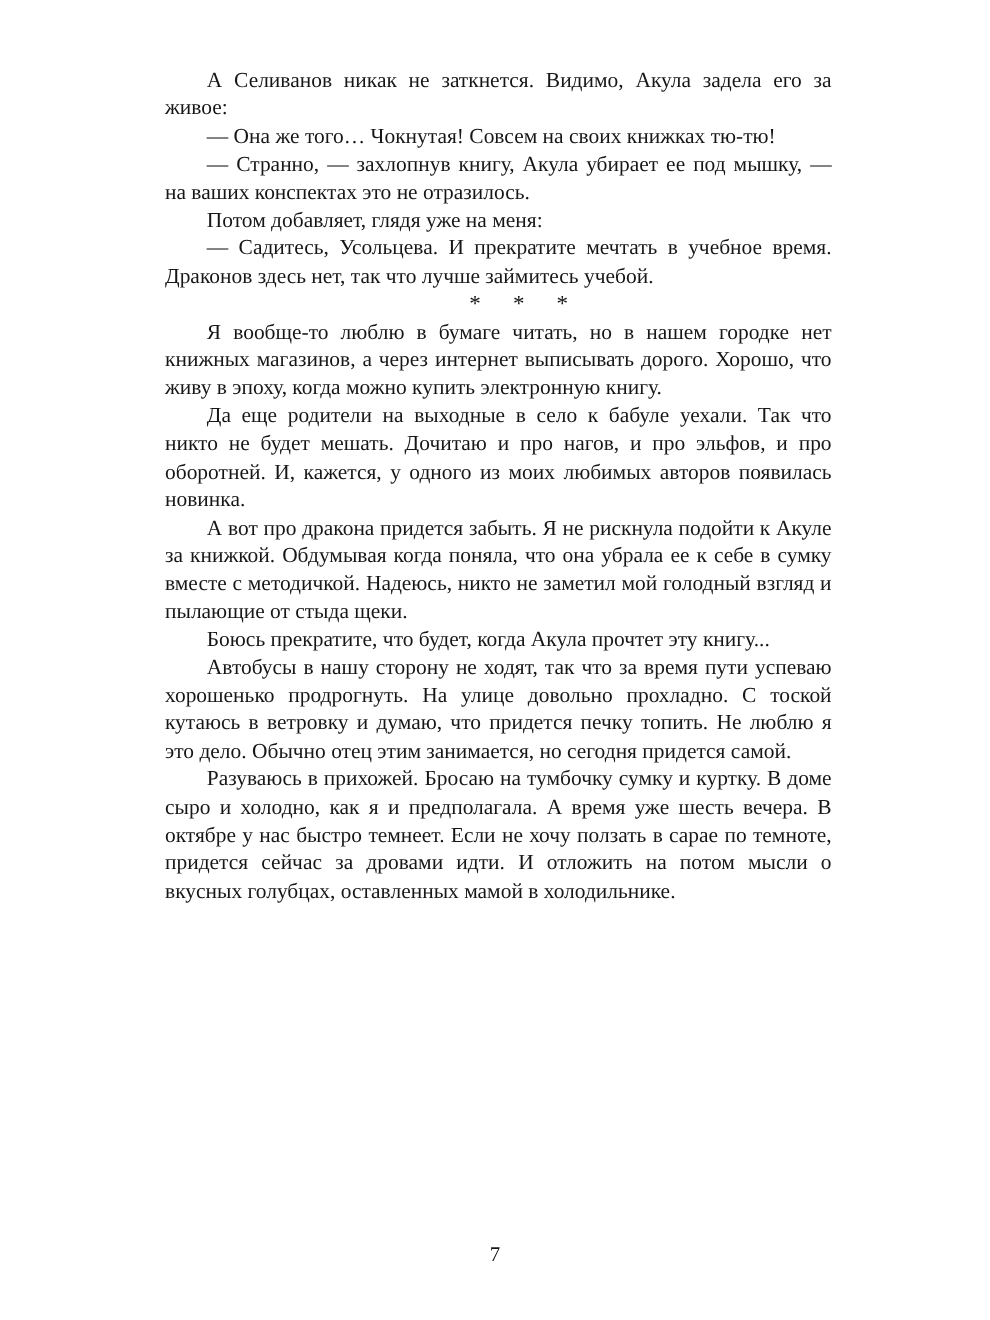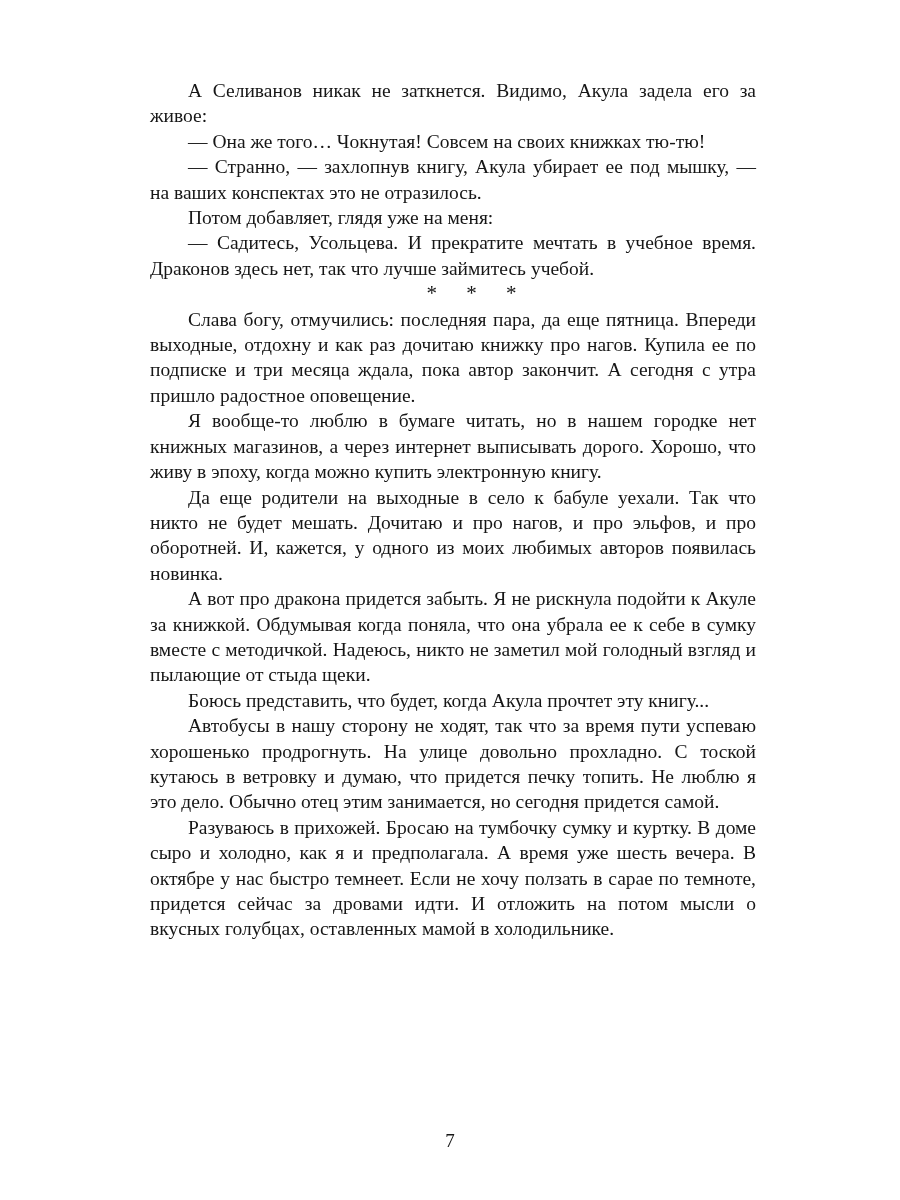--- a/index.html
+++ b/index.html
@@ -10,21 +10,21 @@
     width: 900px;
     height: 1200px;
     background: #ffffff;
     position: relative;
     font-family: "Liberation Serif", "DejaVu Serif", serif;
     color: #161616;
     overflow: hidden;
   }
   .text-block {
     position: absolute;
-    top: 78px;
+    top: 61px;
     left: 150px;
     width: 606px;
     font-size: 19.5px;
     line-height: 25.4px;
     text-align: justify;
   }
   .text-block p {
     margin: 0;
     text-indent: 38px;
   }
@@ -50,22 +50,21 @@
 
 <div class="text-block">
   <p>А Селиванов никак не заткнется. Видимо, Акула задела его за живое:</p>
   <p>— Она же того… Чокнутая! Совсем на своих книжках тю-тю!</p>
   <p>— Странно, — захлопнув книгу, Акула убирает ее под мышку, — на ваших конспектах это не отразилось.</p>
   <p>Потом добавляет, глядя уже на меня:</p>
   <p>— Садитесь, Усольцева. И прекратите мечтать в учебное время. Драконов здесь нет, так что лучше займитесь учебой.</p>
 
   <p class="scene-separator">* * *</p>
 
-  <p>Слава богу, отмучились: последняя пара, да еще пятница. Впереди выходные, отдохну и как раз дочитаю книжку про нагов. Купила ее по подписке и три месяца ждала, пока автор закончит. А сегодня с утра пришло радостное оповещение.</p>
   <p>Я вообще-то люблю в бумаге читать, но в нашем городке нет книжных магазинов, а через интернет выписывать дорого. Хорошо, что живу в эпоху, когда можно купить электронную книгу.</p>
   <p>Да еще родители на выходные в село к бабуле уехали. Так что никто не будет мешать. Дочитаю и про нагов, и про эльфов, и про оборотней. И, кажется, у одного из моих любимых авторов появилась новинка.</p>
   <p>А вот про дракона придется забыть. Я не рискнула подойти к Акуле за книжкой. Обдумывая когда поняла, что она убрала ее к себе в сумку вместе с методичкой. Надеюсь, никто не заметил мой голодный взгляд и пылающие от стыда щеки.</p>
-  <p>Боюсь представить, что будет, когда Акула прочтет эту книгу...</p>
+  <p>Боюсь прекратите, что будет, когда Акула прочтет эту книгу...</p>
   <p>Автобусы в нашу сторону не ходят, так что за время пути успеваю хорошенько продрогнуть. На улице довольно прохладно. С тоской кутаюсь в ветровку и думаю, что придется печку топить. Не люблю я это дело. Обычно отец этим занимается, но сегодня придется самой.</p>
   <p>Разуваюсь в прихожей. Бросаю на тумбочку сумку и куртку. В доме сыро и холодно, как я и предполагала. А время уже шесть вечера. В октябре у нас быстро темнеет. Если не хочу ползать в сарае по темноте, придется сейчас за дровами идти. И отложить на потом мысли о вкусных голубцах, оставленных мамой в холодильнике.</p>
 </div>
 
 <div class="page-number">7</div>
 
 </body></html>

